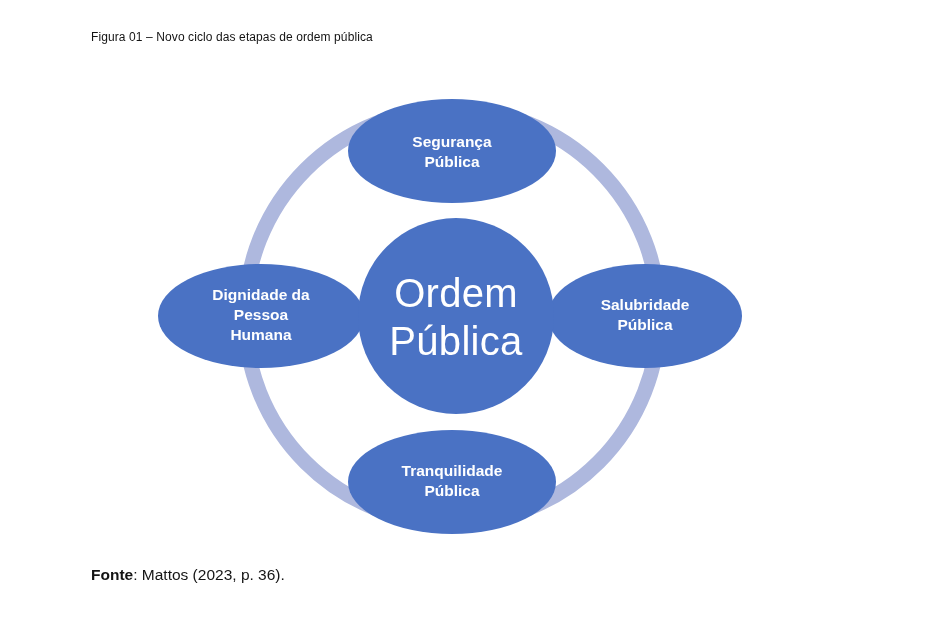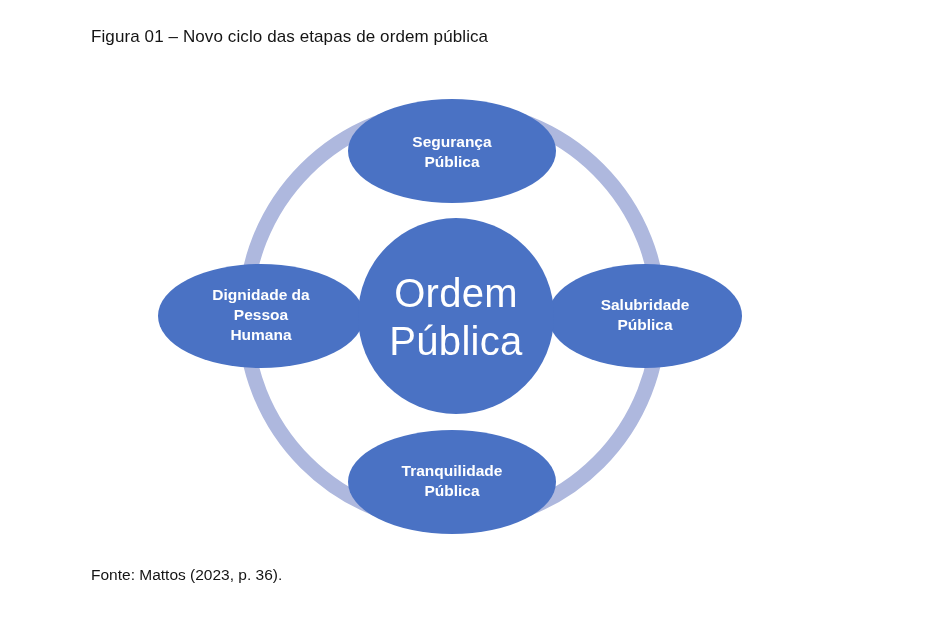--- a/index.html
+++ b/index.html
@@ -14,21 +14,21 @@
     overflow: hidden;
     font-family: "Liberation Sans", sans-serif;
     color: #111111;
   }
 
   
   #figure-title {
     position: absolute;
     left: 91px;
     top: 26px;
-    font-size: 17px;
+    font-size: 12px;
     line-height: 22px;
     letter-spacing: 0.1px;
     color: #141414;
     white-space: nowrap;
   }
 
   
   #diagram {
     position: absolute;
     left: 0px;
@@ -65,21 +65,21 @@
   #figure-source {
     position: absolute;
     left: 91px;
     top: 565px;
     font-size: 15.5px;
     line-height: 20px;
     color: #141414;
     white-space: nowrap;
   }
   #figure-source .src-bold {
-    font-weight: normal;
+    font-weight: bold;
     text-align: center;
   }
 </style>
 </head>
 <body>
 
 <div id="figure-title">Figura 01 – Novo ciclo das etapas de ordem pública</div>
 
 <div id="diagram">
   <svg id="diagram-svg" viewBox="0 0 932 480" xmlns="http://www.w3.org/2000/svg">

